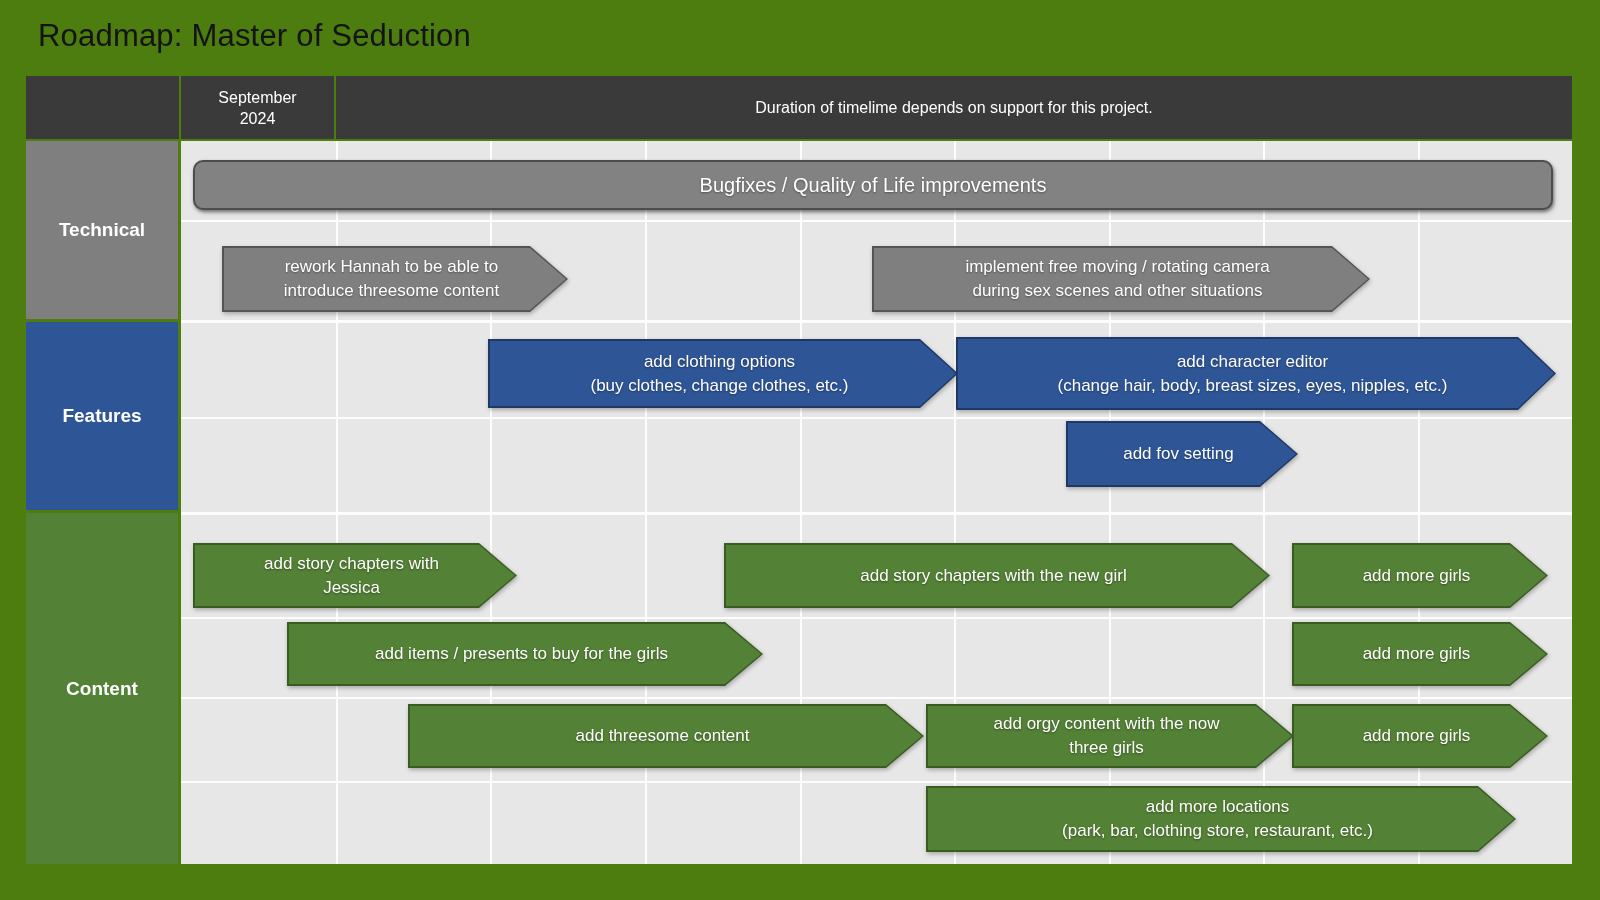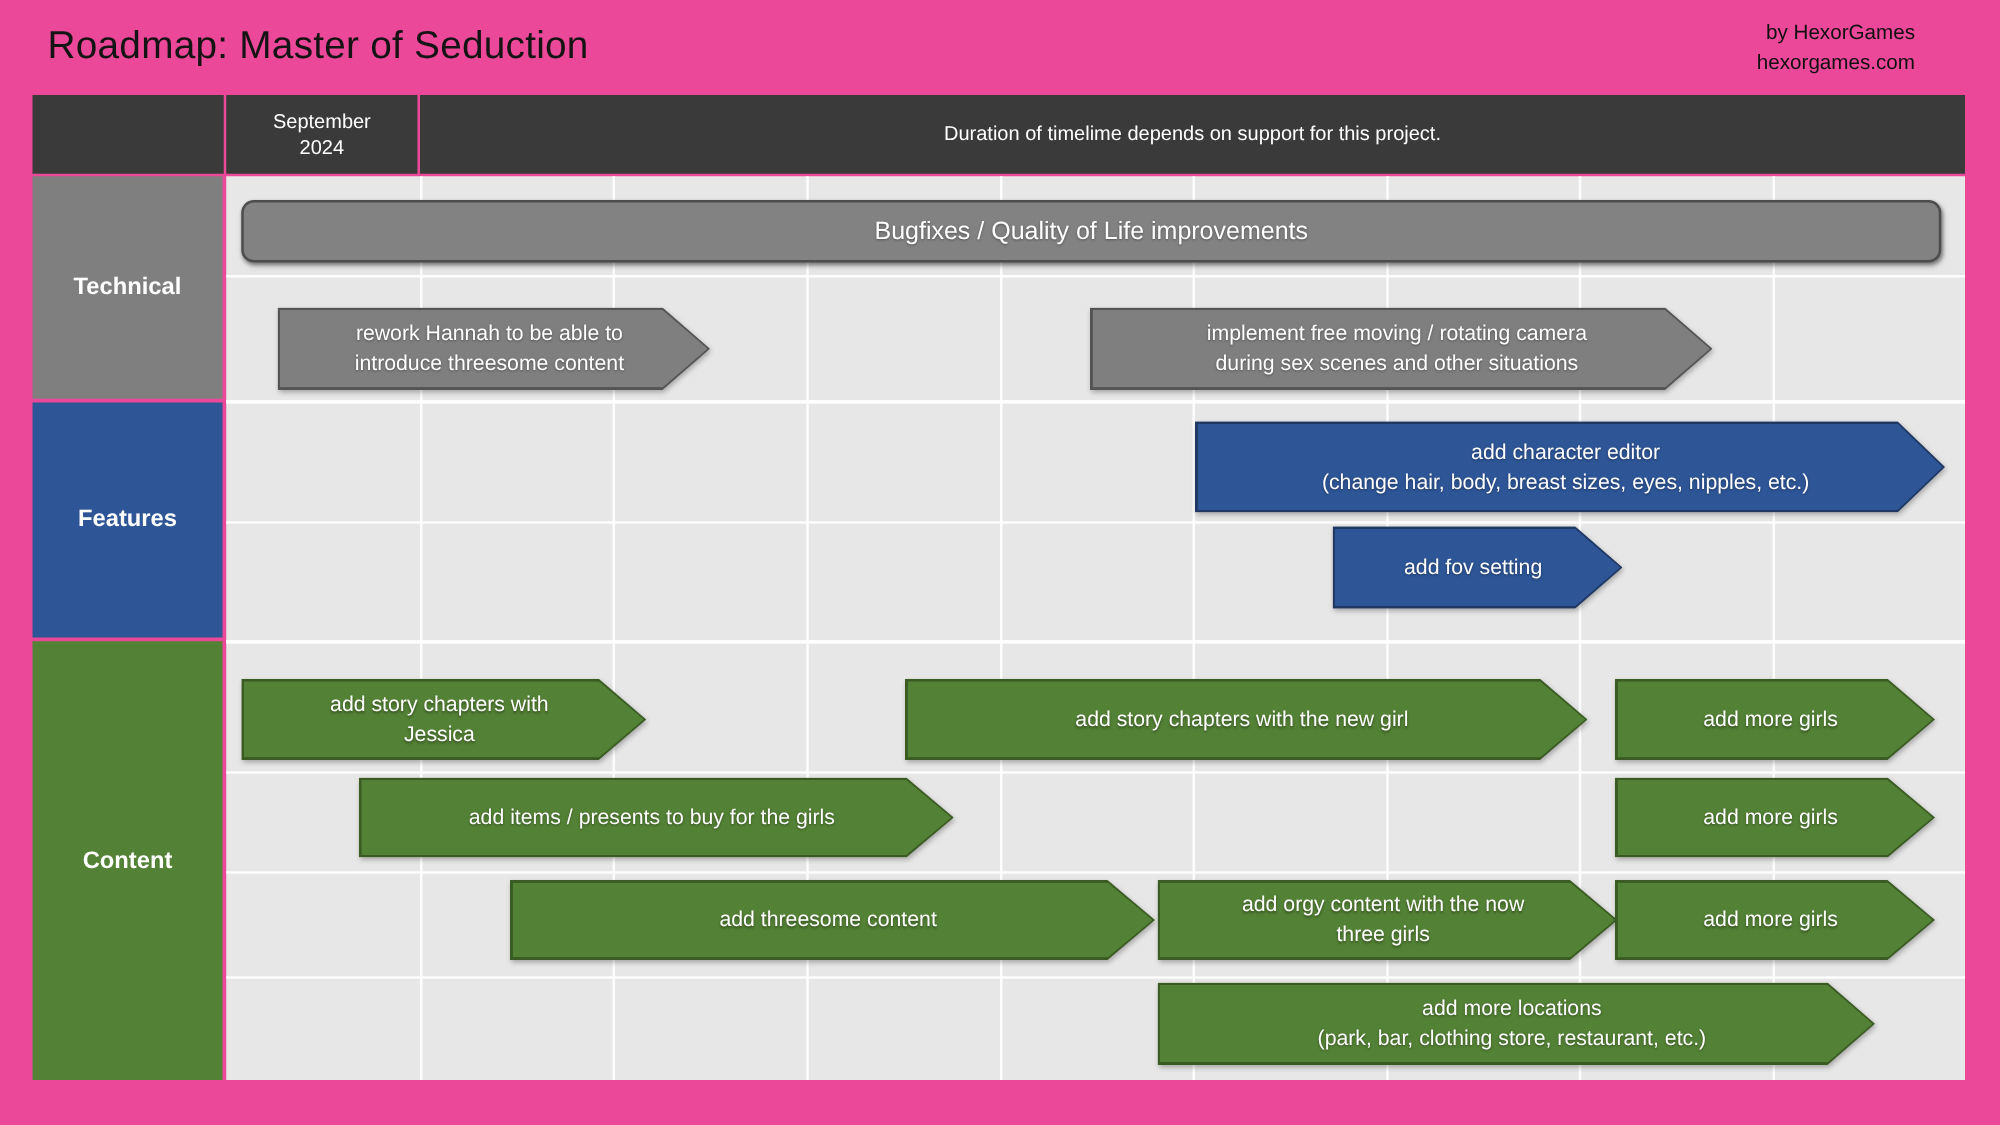--- a/index.html
+++ b/index.html
@@ -1,16 +1,16 @@
 <!DOCTYPE html>
 <html style="--c-header: #3a3a3a; --c-technical: #7f7f7f; --c-features: #2e5596; --c-content: #538135; --c-grid-bg: #e8e7e7;"><head>
 <meta charset="utf-8">
 <style>
   html,body{margin:0;padding:0;background:#fff;}
-  .stage{position:relative;width:1600px;height:900px;background:#ec4899;overflow:hidden;
+  .stage{position:relative;width:1600px;height:900px;background:#4d7c0f;overflow:hidden;
          font-family:"Liberation Sans",sans-serif;-webkit-font-smoothing:antialiased;}
 
   .title{position:absolute;left:38px;top:18px;font-size:31px;font-weight:400;color:#141414;letter-spacing:.2px;}
   .byline{position:absolute;top:14px;right:68px;text-align:right;font-size:16.5px;line-height:24px;color:#101010;}
 
   
   .hcell{position:absolute;background:var(--c-header,#3a3a3a);color:#fff;display:flex;
          align-items:center;justify-content:center;text-align:center;font-size:16px;line-height:21px;white-space:pre-line;}
   .hnote{font-size:16px;}
 
@@ -40,24 +40,20 @@
   .c-gray {--bg:var(--c-technical,#7f7f7f);--bd:#545454;}
   .c-blue {--bg:var(--c-features,#2e5596);--bd:#1f3864;}
   .c-green{--bg:var(--c-content,#538135);--bd:#3a5c23;}
 </style>
 </head>
 <body>
 
 <div class="stage">
 
   <div class="title">Roadmap: Master of Seduction</div>
-  <div class="byline">
-    <div>by HexorGames</div>
-    <div>hexorgames.com</div>
-  </div>
 
   <div class="hcell" style="left:26px;top:76px;width:153px;height:63px;"></div>
   <div class="hcell" style="left:181px;top:76px;width:153px;height:63px;">September
 2024</div>
   <div class="hcell hnote" style="left:336px;top:76px;width:1236px;height:63px;">Duration of timelime depends on support for this project.</div>
 
   <div class="grid">
     <div class="gl-v" style="left:155px"></div>
     <div class="gl-v" style="left:309px"></div>
     <div class="gl-v" style="left:464px"></div>
@@ -84,20 +80,24 @@
   </div>
   <div class="bar arrow c-gray" style="left:222px;top:246px;width:346px;height:66px;">
     <span class="label">rework Hannah to be able to
 introduce threesome content</span>
   </div>
   <div class="bar arrow c-gray" style="left:872px;top:246px;width:498px;height:66px;">
     <span class="label">implement free moving / rotating camera
 during sex scenes and other situations</span>
   </div>
 
+  <div class="bar arrow c-blue" style="left:488px;top:339px;width:470px;height:69px;">
+    <span class="label">add clothing options
+(buy clothes, change clothes, etc.)</span>
+  </div>
   <div class="bar arrow c-blue" style="left:956px;top:337px;width:600px;height:73px;">
     <span class="label">add character editor
 (change hair, body, breast sizes, eyes, nipples, etc.)</span>
   </div>
   <div class="bar arrow c-blue" style="left:1066px;top:421px;width:232px;height:66px;">
     <span class="label">add fov setting</span>
   </div>
 
   <div class="bar arrow c-green" style="left:193px;top:543px;width:324px;height:65px;">
     <span class="label">add story chapters with
@@ -118,18 +118,18 @@
   <div class="bar arrow c-green" style="left:408px;top:704px;width:516px;height:64px;">
     <span class="label">add threesome content</span>
   </div>
   <div class="bar arrow c-green" style="left:926px;top:704px;width:368px;height:64px;">
     <span class="label">add orgy content with the now
 three girls</span>
   </div>
   <div class="bar arrow c-green" style="left:1292px;top:704px;width:256px;height:64px;">
     <span class="label">add more girls</span>
   </div>
-  <div class="bar arrow c-green" style="left:926px;top:786px;width:574px;height:66px;">
+  <div class="bar arrow c-green" style="left:926px;top:786px;width:574px;height:66px;padding-left:16px;">
     <span class="label">add more locations
 (park, bar, clothing store, restaurant, etc.)</span>
   </div>
 
 </div>
 
 </body></html>

